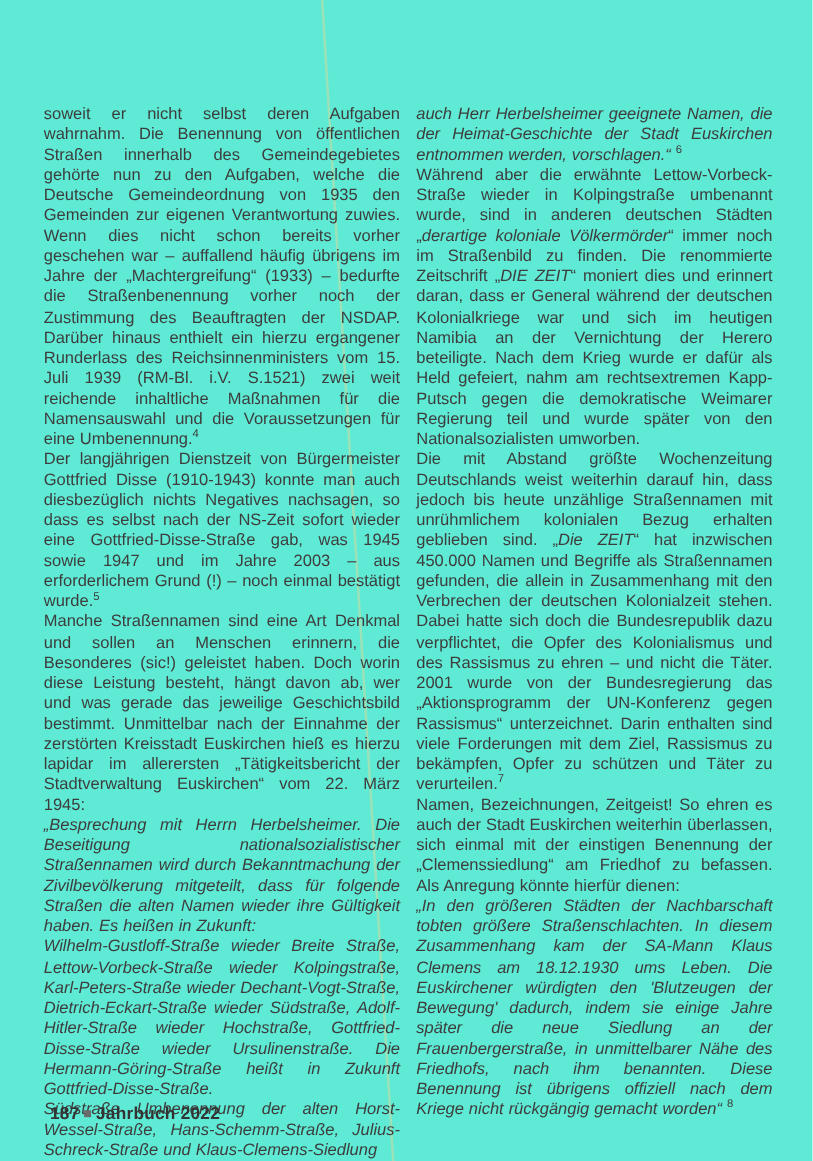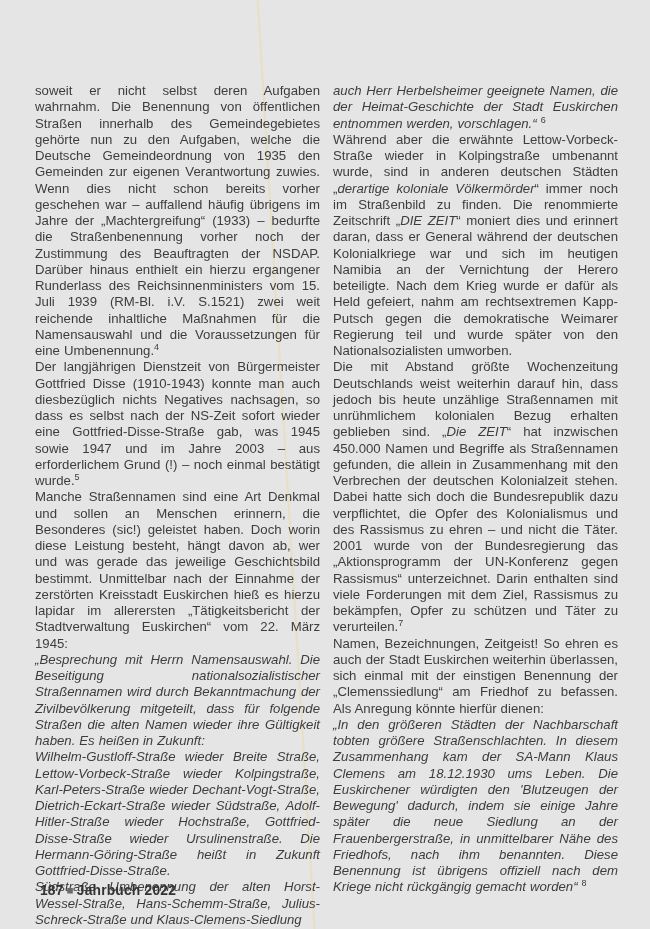--- a/index.html
+++ b/index.html
@@ -1,20 +1,20 @@
 <!DOCTYPE html>
 <html lang="de"><head>
 <meta charset="utf-8">
 <style>
   html, body { margin: 0; padding: 0; background: #ffffff; }
   .page {
     position: relative;
     width: 650px;
     height: 929px;
-    background: #e5e5e5;
+    background: #5eead4;
     font-family: "Liberation Sans", sans-serif;
     color: #3d3d3d;
     overflow: hidden;
   }
   .crease {
     position: absolute;
     top: -12px;
     left: 256px;
     width: 1.5px;
     height: 960px;
@@ -63,21 +63,21 @@
 </style>
 </head>
 <body>
 
 <div class="page">
   <div class="crease"></div>
   <div class="col col-left" id="col-left">
       <p><span>soweit er nicht selbst deren Aufgaben wahrnahm. Die Benennung von öffentlichen Straßen innerhalb des Gemeindegebietes gehörte nun zu den Aufgaben, welche die Deutsche Gemeindeordnung von 1935 den Gemeinden zur eigenen Verantwortung zuwies. Wenn dies nicht schon bereits vorher geschehen war – auffallend häufig übrigens im Jahre der „Machtergreifung“ (1933) – bedurfte die Straßenbenennung vorher noch der Zustimmung des Beauftragten der NSDAP. Darüber hinaus enthielt ein hierzu ergangener Runderlass des Reichsinnenministers vom 15. Juli 1939 (RM-Bl. i.V. S.1521) zwei weit reichende inhaltliche Maßnahmen für die Namensauswahl und die Voraussetzungen für eine Umbenennung.</span><sup>4</sup></p>
       <p><span>Der langjährigen Dienstzeit von Bürgermeister Gottfried Disse (1910-1943) konnte man auch diesbezüglich nichts Negatives nachsagen, so dass es selbst nach der NS-Zeit sofort wieder eine Gottfried-Disse-Straße gab, was 1945 sowie 1947 und im Jahre 2003 – aus erforderlichem Grund (!) – noch einmal bestätigt wurde.</span><sup>5</sup></p>
       <p><span>Manche Straßennamen sind eine Art Denkmal und sollen an Menschen erinnern, die Besonderes (sic!) geleistet haben. Doch worin diese Leistung besteht, hängt davon ab, wer und was gerade das jeweilige Geschichtsbild bestimmt. Unmittelbar nach der Einnahme der zerstörten Kreisstadt Euskirchen hieß es hierzu lapidar im allerersten „Tätigkeitsbericht der Stadtverwaltung Euskirchen“ vom 22. März 1945:</span></p>
-      <p><span class="it">„Besprechung mit Herrn Namensauswahl. Die Beseitigung nationalsozialistischer Straßennamen wird durch Bekanntmachung der Zivilbevölkerung mitgeteilt, dass für folgende Straßen die alten Namen wieder ihre Gültigkeit haben. Es heißen in Zukunft:</span></p>
+      <p><span class="it">„Besprechung mit Herrn Herbelsheimer. Die Beseitigung nationalsozialistischer Straßennamen wird durch Bekanntmachung der Zivilbevölkerung mitgeteilt, dass für folgende Straßen die alten Namen wieder ihre Gültigkeit haben. Es heißen in Zukunft:</span></p>
       <p><span class="it">Wilhelm-Gustloff-Straße wieder Breite Straße, Lettow-Vorbeck-Straße wieder Kolpingstraße, Karl-Peters-Straße wieder Dechant-Vogt-Straße, Dietrich-Eckart-Straße wieder Südstraße, Adolf-Hitler-Straße wieder Hochstraße, Gottfried-Disse-Straße wieder Ursulinenstraße. Die Hermann-Göring-Straße heißt in Zukunft Gottfried-Disse-Straße.</span></p>
       <p><span class="it">Südstraße Umbenennung der alten Horst-Wessel-Straße, Hans-Schemm-Straße, Julius-Schreck-Straße und Klaus-Clemens-Siedlung</span></p>
     </div>
   <div class="col col-right" id="col-right">
       <p><span class="it">auch Herr Herbelsheimer geeignete Namen, die der Heimat-Geschichte der Stadt Euskirchen entnommen werden, vorschlagen.“ </span><sup>6</sup></p>
       <p><span>Während aber die erwähnte Lettow-Vorbeck-Straße wieder in Kolpingstraße umbenannt wurde, sind in anderen deutschen Städten „</span><span class="it">derartige koloniale Völkermörder</span><span>“ immer noch im Straßenbild zu finden. Die renommierte Zeitschrift „</span><span class="it">DIE ZEIT</span><span>“ moniert dies und erinnert daran, dass er General während der deutschen Kolonialkriege war und sich im heutigen Namibia an der Vernichtung der Herero beteiligte. Nach dem Krieg wurde er dafür als Held gefeiert, nahm am rechtsextremen Kapp-Putsch gegen die demokratische Weimarer Regierung teil und wurde später von den Nationalsozialisten umworben.</span></p>
       <p><span>Die mit Abstand größte Wochenzeitung Deutschlands weist weiterhin darauf hin, dass jedoch bis heute unzählige Straßennamen mit unrühmlichem kolonialen Bezug erhalten geblieben sind. „</span><span class="it">Die ZEIT</span><span>“ hat inzwischen 450.000 Namen und Begriffe als Straßennamen gefunden, die allein in Zusammenhang mit den Verbrechen der deutschen Kolonialzeit stehen. Dabei hatte sich doch die Bundesrepublik dazu verpflichtet, die Opfer des Kolonialismus und des Rassismus zu ehren – und nicht die Täter. 2001 wurde von der Bundesregierung das „Aktionsprogramm der UN-Konferenz gegen Rassismus“ unterzeichnet. Darin enthalten sind viele Forderungen mit dem Ziel, Rassismus zu bekämpfen, Opfer zu schützen und Täter zu verurteilen.</span><sup>7</sup></p>
       <p><span>Namen, Bezeichnungen, Zeitgeist! So ehren es auch der Stadt Euskirchen weiterhin überlassen, sich einmal mit der einstigen Benennung der „Clemenssiedlung“ am Friedhof zu befassen. Als Anregung könnte hierfür dienen:</span></p>
       <p><span class="it">„In den größeren Städten der Nachbarschaft tobten größere Straßenschlachten. In diesem Zusammenhang kam der SA-Mann Klaus Clemens am 18.12.1930 ums Leben. Die Euskirchener würdigten den 'Blutzeugen der Bewegung' dadurch, indem sie einige Jahre später die neue Siedlung an der Frauenbergerstraße, in unmittelbarer Nähe des Friedhofs, nach ihm benannten. Diese Benennung ist übrigens offiziell nach dem Kriege nicht rückgängig gemacht worden“ </span><sup>8</sup></p>
     </div>

